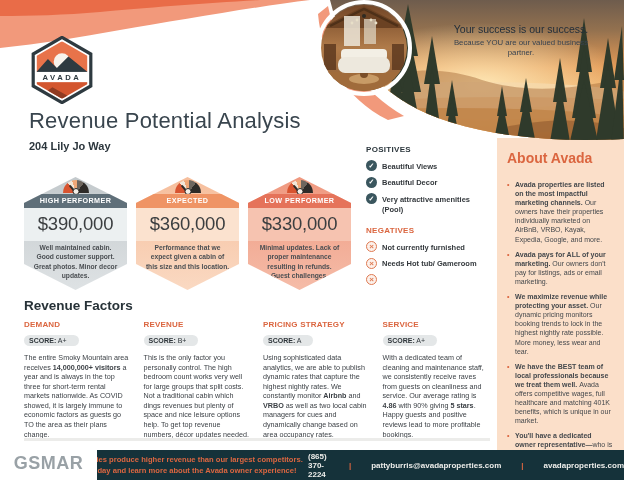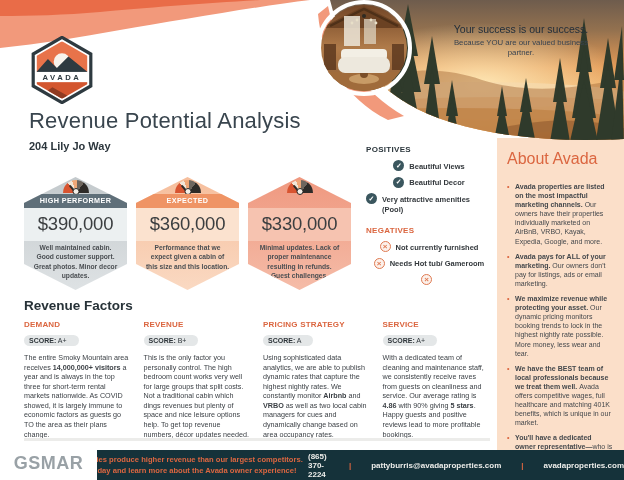--- a/index.html
+++ b/index.html
@@ -33,34 +33,34 @@
      font-size:7.2px;font-weight:800;color:#fff;letter-spacing:.4px;}
   .perf-price{position:absolute;left:0;top:30.5px;width:100%;height:33px;background:var(--pb);
      display:flex;align-items:center;justify-content:center;
      font-size:18.5px;color:#3B3E40;letter-spacing:-.2px;}
   .perf-desc{position:absolute;left:0;top:66px;width:100%;box-sizing:border-box;padding:0 9px;
      font-size:6.7px;font-weight:700;color:#4A4E52;line-height:1.38;text-align:center;}
   
   .posneg{position:absolute;left:366px;top:145px;width:126px;z-index:2;}
   .pn-head{font-size:8px;font-weight:800;color:#2B363C;letter-spacing:.3px;margin-bottom:6px;}
   .pn-head.neg{color:var(--accent);margin-top:11px;}
-  .pn-row{display:flex;align-items:flex-start;margin-bottom:5px;justify-content:center;}
+  .pn-row{display:flex;align-items:flex-start;margin-bottom:5px;}
   .pn-label{font-size:7.5px;font-weight:700;color:#33383C;line-height:1.35;padding-top:1.5px;}
   .check{flex:0 0 auto;width:11px;height:11px;border-radius:50%;background:var(--check);
      margin-right:5px;position:relative;}
   .check::after{content:"✓";position:absolute;left:0;top:0;width:11px;height:11px;
      display:flex;align-items:center;justify-content:center;color:#fff;font-size:7px;font-weight:800;}
   .cross{flex:0 0 auto;width:11px;height:11px;border-radius:50%;background:#FCF1EB;
      border:1px solid var(--negative);box-sizing:border-box;margin-right:5px;position:relative;}
   .cross::after{content:"×";position:absolute;left:0;top:-1px;width:9px;height:11px;
      display:flex;align-items:center;justify-content:center;color:var(--negative);font-size:8px;font-weight:800;}
   
   .sidebar{position:absolute;left:497px;top:138px;width:127px;height:312px;
      background:var(--sidebarBg);box-sizing:border-box;padding:12px 10px 0 10px;z-index:1;}
-  .sb-head{font-size:16px;font-weight:400;color:var(--accent);margin-bottom:14px;}
+  .sb-head{font-size:14px;font-weight:700;color:var(--accent);margin-bottom:14px;}
   .sb-item{position:relative;padding-left:8px;font-size:7px;line-height:1.3;color:#44484C;margin-bottom:6px;}
   .sb-item::before{content:"•";position:absolute;left:0;top:0;color:var(--accent);font-weight:800;}
   .rb{font-weight:800;}
   
   .factors-title{position:absolute;left:24px;top:298px;font-size:13.5px;font-weight:800;color:#273238;z-index:2;}
   .factors{position:absolute;left:24px;top:320px;width:466px;display:grid;
      grid-template-columns:repeat(4,1fr);column-gap:12px;z-index:2;}
   .fc-title{font-size:8px;font-weight:800;color:var(--accent);letter-spacing:.2px;}
   .fc-pill{display:inline-block;margin-top:5px;background:var(--pillBg);border-radius:9px;
      padding:2px 12px 2px 5px;font-size:7px;color:#2F363B;}
@@ -207,20 +207,21 @@
       <div class="perf-desc">Well maintained cabin. Good customer support. Great photos. Minor decor updates.</div>
     </div>
     <div class="perf-card" style="--hdr: #EF9465; --b1: #F6BE9C; --b2: #FAD9C2; --pb: #FBE2CF;">
       <div class="gauge"></div>
       <div class="perf-head">EXPECTED</div>
       <div class="perf-price">$360,000</div>
       <div class="perf-desc">Performance that we expect given a cabin of this size and this location.</div>
     </div>
     <div class="perf-card" style="--hdr: #E5735A; --b1: #EF987F; --b2: #F5BCA8; --pb: #F6C3B0;">
       <div class="gauge"></div>
+      <div class="perf-head">LOW PERFORMER</div>
       <div class="perf-price">$330,000</div>
       <div class="perf-desc">Minimal updates. Lack of proper maintenance resulting in refunds. Guest challenges.</div>
     </div>
   </div>
 
   <div class="posneg">
     <div class="pn-head">POSITIVES</div>
     <div class="pn-row">
       <span class="check"></span>
       <span class="pn-label">Beautiful Views</span>

